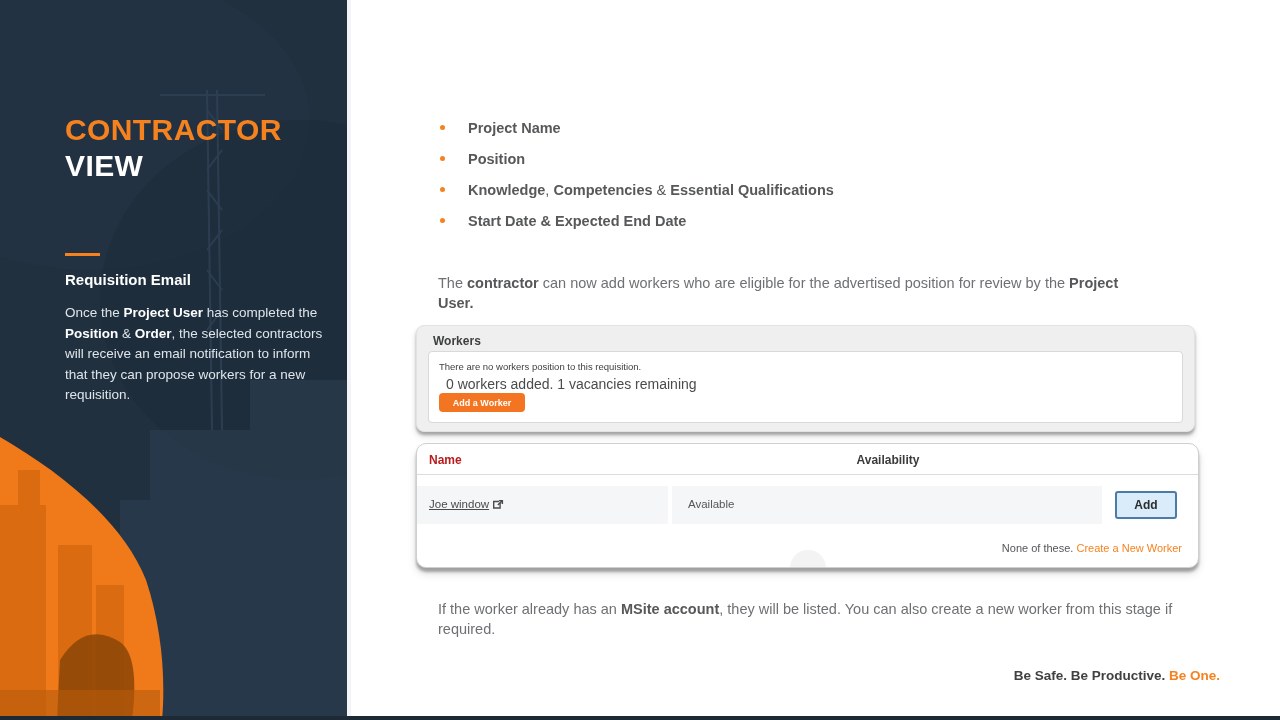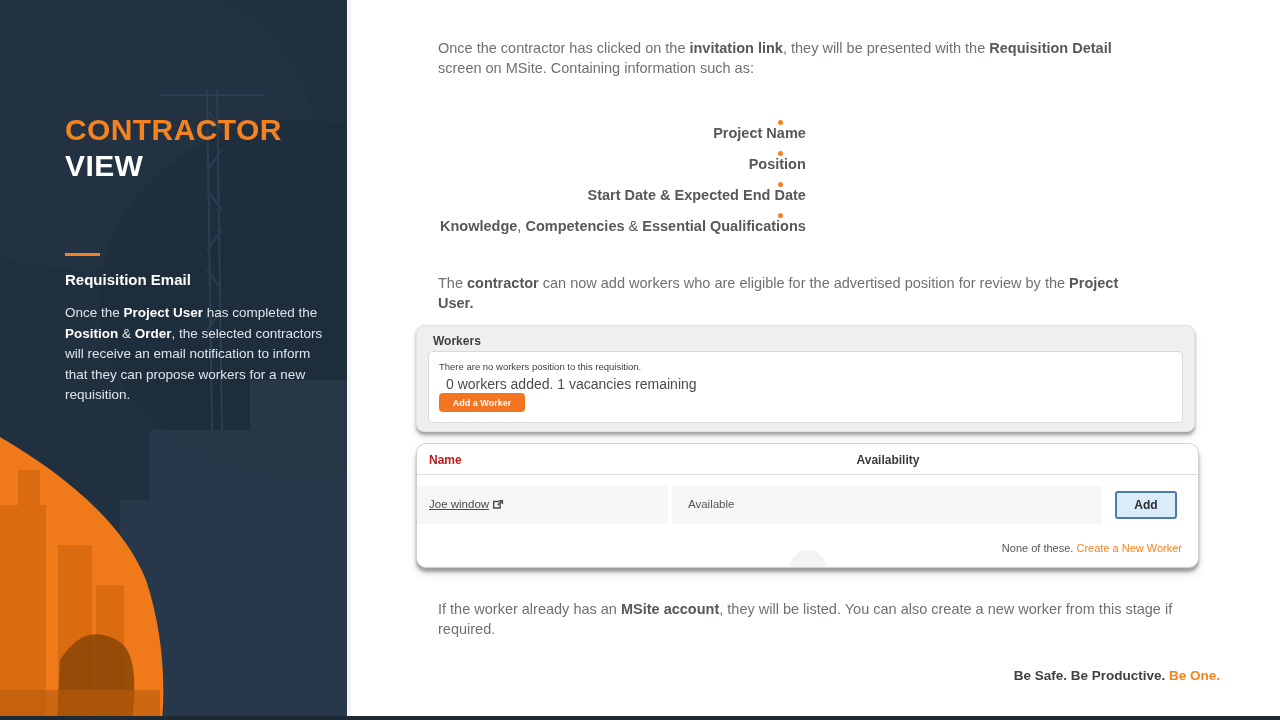--- a/index.html
+++ b/index.html
@@ -19,21 +19,21 @@
 
   
   .main { position:absolute; left:347px; top:0; width:933px; height:720px; background:#ffffff; border-left:4px solid #f2f4f6; }
   .para { position:absolute; font-size:14.5px; line-height:20px; color:#6e7073; }
   .para .b { font-weight:700; color:#57585a; }
   .p1 { left:87px; top:38px; width:712px; }
   .p2 { left:87px; top:273px; width:716px; }
   .p3 { left:87px; top:599px; width:745px; }
 
   .bullets { position:absolute; left:89px; top:120px; list-style:none; }
-  .bullets li { display:flex; align-items:flex-end; margin-bottom:16px; height:15px; font-size:14.5px; color:#57585a;flex-direction:column; }
+  .bullets li { display:flex; align-items:center; margin-bottom:16px; height:15px; font-size:14.5px; color:#57585a; }
   .bullets .dot { width:5px; height:5px; border-radius:50%; background:#F5821F; margin-right:23px; flex:none; }
   .bullets .btxt { white-space:nowrap; }
   .bullets .btxt .b { font-weight:700; }
   .bullets .btxt span { color:#57585a; }
 
   
   .card1 { position:absolute; left:65px; top:325px; width:779px; height:107px; background:#efefef;
            border:1px solid #e2e2e2; border-radius:8px;
            box-shadow:0 3px 3px rgba(0,0,0,.28), 0 5px 7px rgba(0,0,0,.12); }
   .card1-title { position:absolute; left:16px; top:8px; font-size:12px; font-weight:700; color:#3f4041; }
@@ -118,38 +118,37 @@
     <span class="l1">CONTRACTOR</span>
     <span class="l2">VIEW</span>
   </div>
   <div class="side-dash"></div>
   <div class="side-heading">Requisition Email</div>
   <div class="side-body"><span>Once the </span><span class="b">Project User</span><span> has completed the </span><span class="b">Position</span><span> &amp; </span><span class="b">Order</span><span>, the selected contractors will receive an email notification to inform that they can propose workers for a new requisition.</span></div>
 </div>
 
 <div class="main">
 
-  <div class="para p1"><span>Once the contractor has clicked on the </span><span class="b">invitation link</span><span>, they will be presented with the </span><span class="b">Requisition Detail</span><span> screen on MSite. Containing information such as:</span></div>
 
   <ul class="bullets">
     <li>
       <span class="dot"></span>
       <span class="btxt"><span class="b">Project Name</span></span>
     </li>
     <li>
       <span class="dot"></span>
       <span class="btxt"><span class="b">Position</span></span>
     </li>
     <li>
       <span class="dot"></span>
-      <span class="btxt"><span class="b">Start Date &amp; Expected End Date</span></span>
+      <span class="btxt"><span class="b">Knowledge</span><span>, </span><span class="b">Competencies</span><span> &amp; </span><span class="b">Essential Qualifications</span></span>
     </li>
     <li>
       <span class="dot"></span>
-      <span class="btxt"><span class="b">Knowledge</span><span>, </span><span class="b">Competencies</span><span> &amp; </span><span class="b">Essential Qualifications</span></span>
+      <span class="btxt"><span class="b">Start Date &amp; Expected End Date</span></span>
     </li>
   </ul>
 
   <div class="para p2"><span>The </span><span class="b">contractor</span><span> can now add workers who are eligible for the advertised position for review by the </span><span class="b">Project User.</span></div>
 
   <div class="card1">
     <div class="card1-title">Workers</div>
     <div class="card1-inner">
       <div class="msg1">There are no workers position to this requisition.</div>
       <div class="msg2">0 workers added. 1 vacancies remaining</div>

